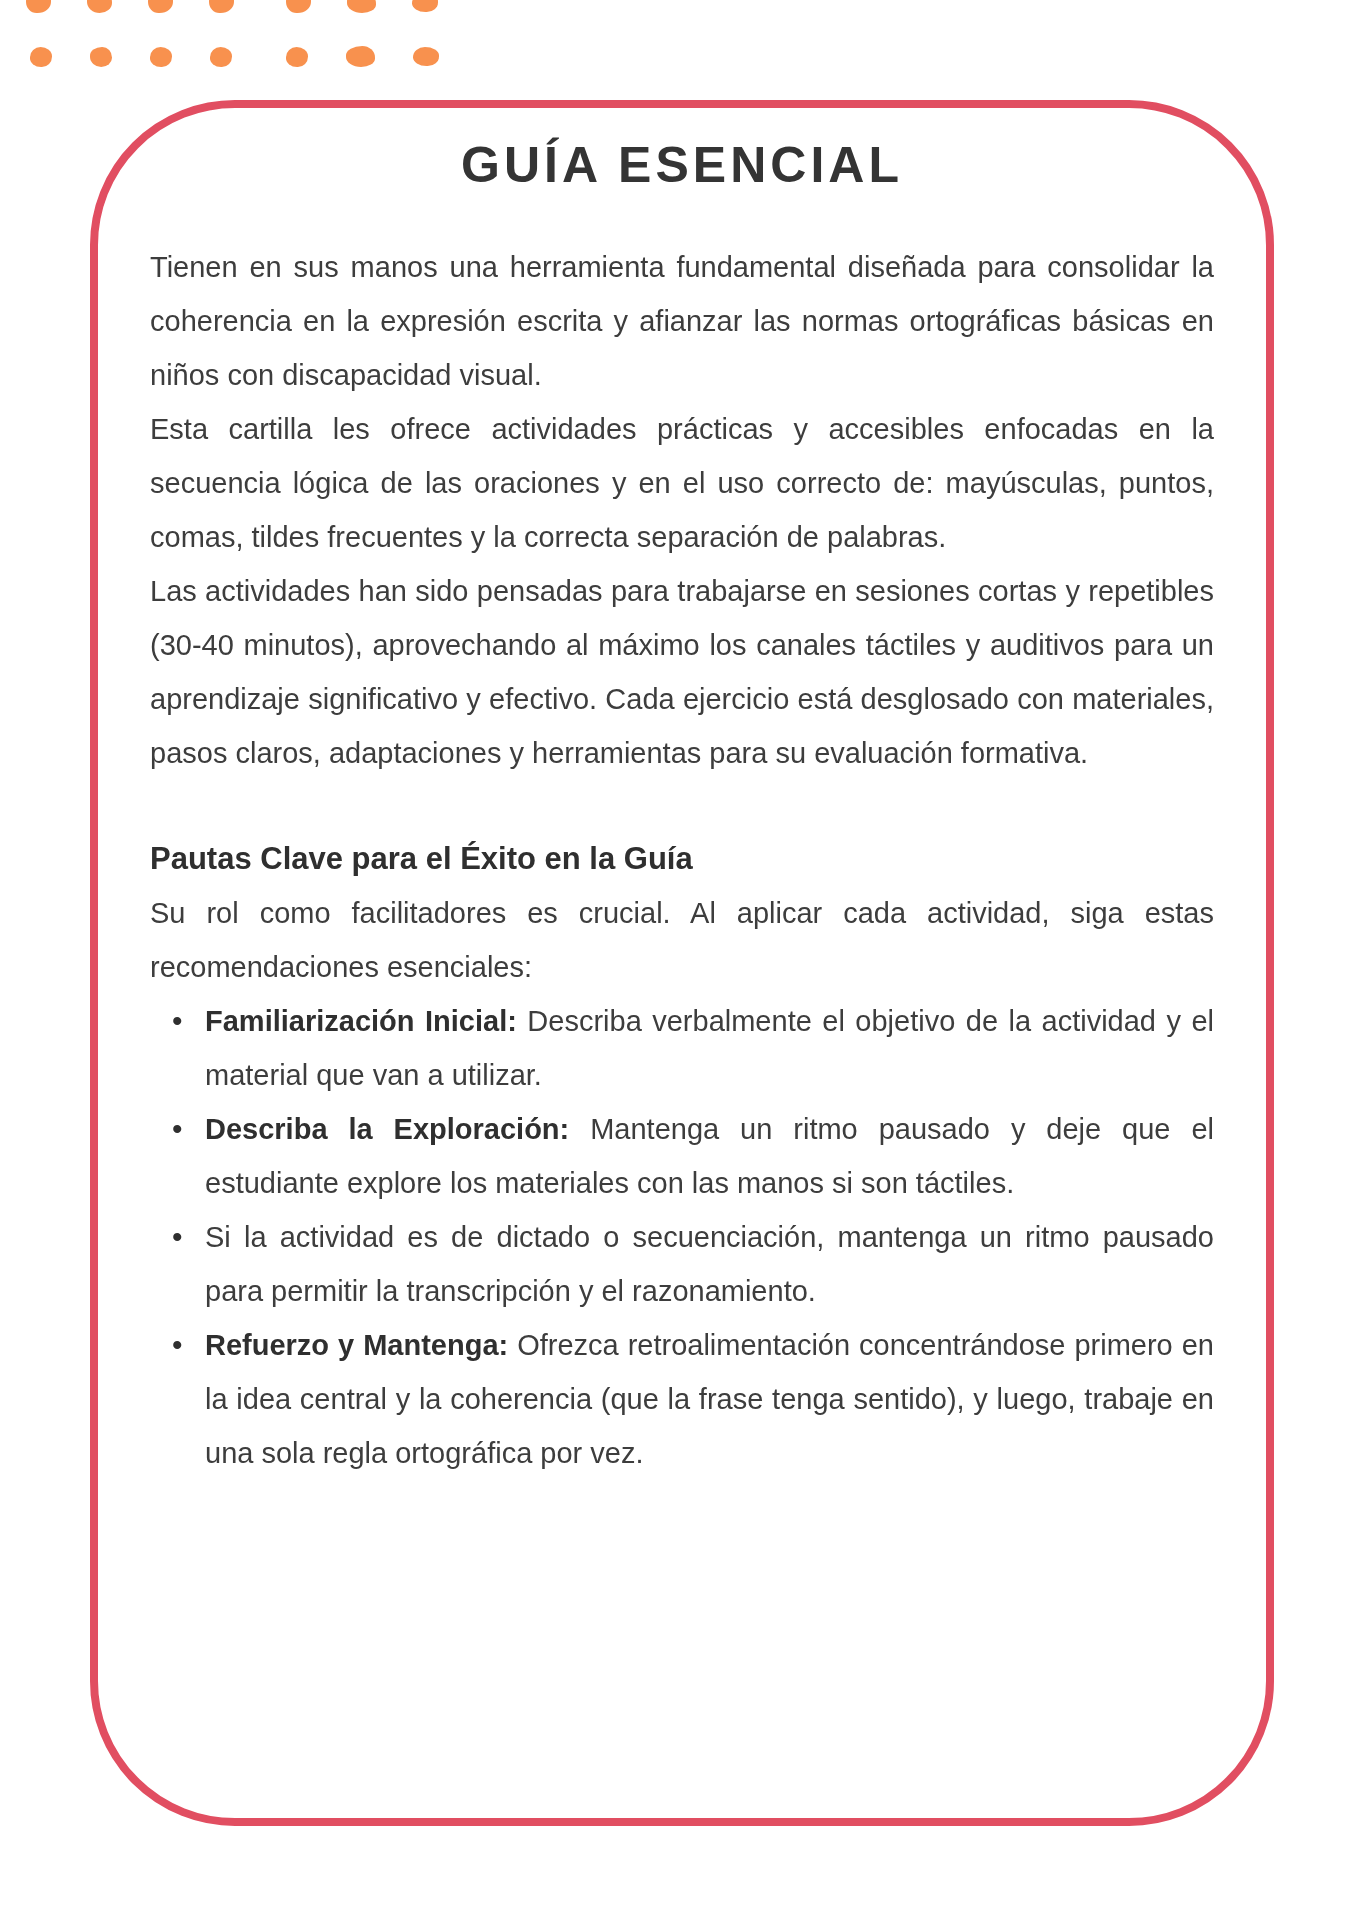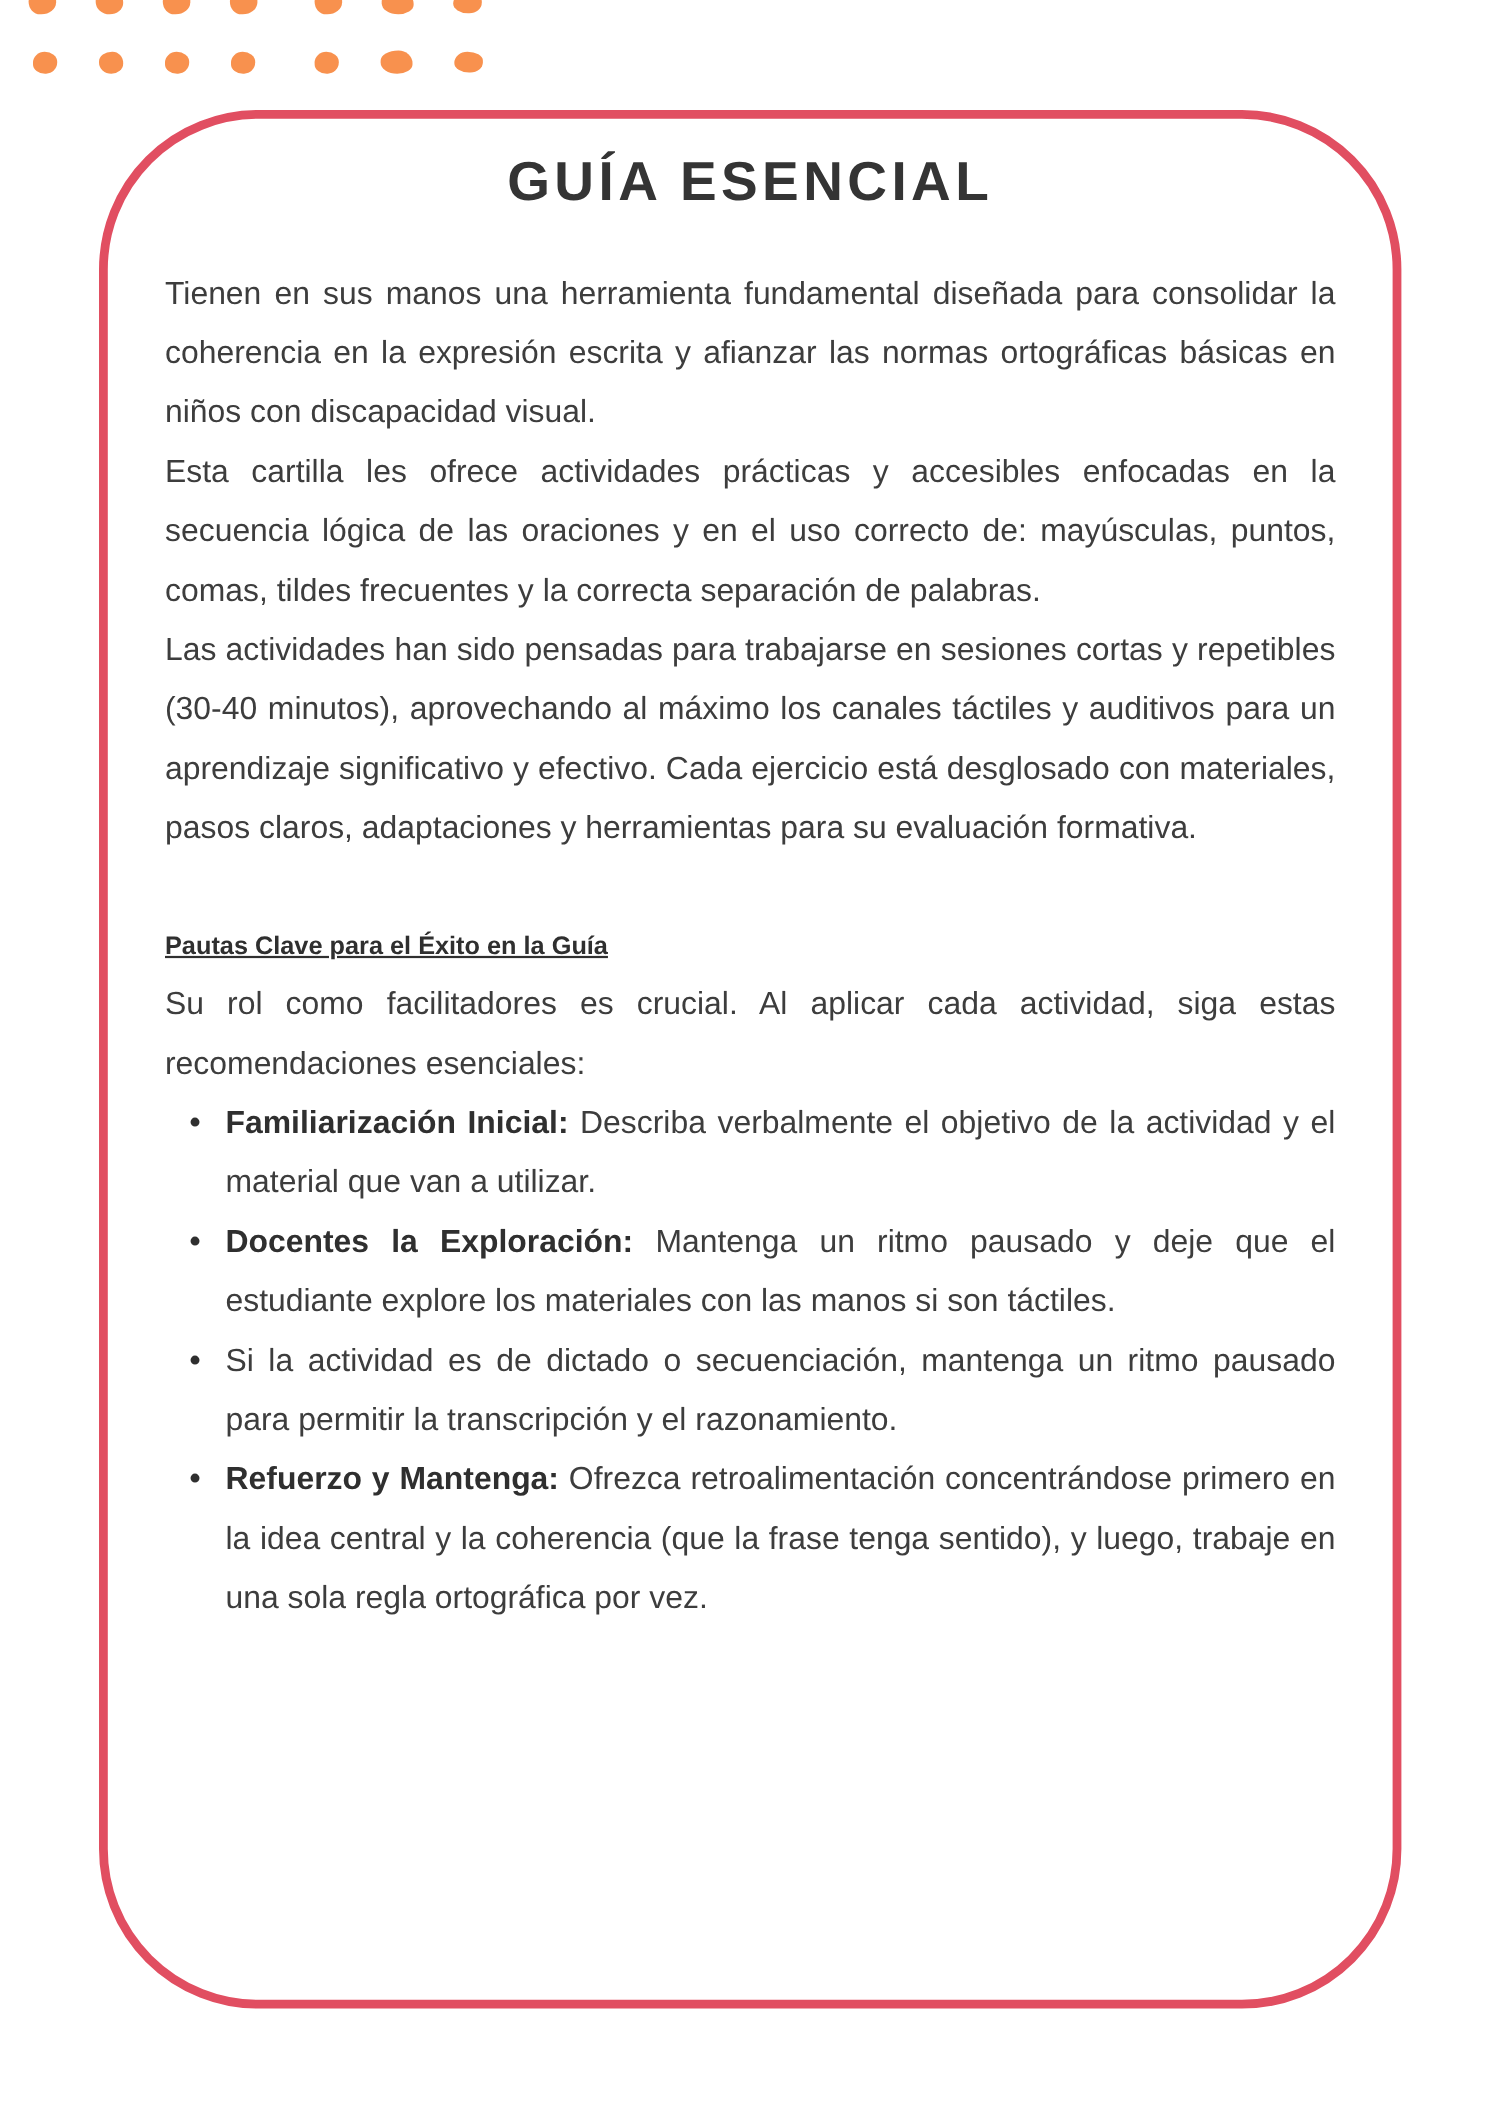--- a/index.html
+++ b/index.html
@@ -52,25 +52,24 @@
     font-size: 29px;
     line-height: 54px;
     color: #3d3d3d;
   }
   .content p.para {
     text-align: justify;
     text-justify: inter-word;
   }
   .content h2 {
     margin-top: 52px;
-    font-size: 23px;
+    font-size: 31px;
     line-height: 54px;
     font-weight: 800;
     color: #2f2f2f;
-    text-decoration: underline;
   }
   .content p.lead { text-align: justify; }
 
   ul.guidelines { list-style: none; margin-top: 0; }
   ul.guidelines li {
     position: relative;
     padding-left: 55px;
     text-align: justify;
     text-justify: inter-word;
   }
@@ -111,18 +110,18 @@
   <div class="content">
     <p class="para">Tienen en sus manos una herramienta fundamental diseñada para consolidar la coherencia en la expresión escrita y afianzar las normas ortográficas básicas en niños con discapacidad visual.</p>
     <p class="para">Esta cartilla les ofrece actividades prácticas y accesibles enfocadas en la secuencia lógica de las oraciones y en el uso correcto de: mayúsculas, puntos, comas, tildes frecuentes y la correcta separación de palabras.</p>
     <p class="para">Las actividades han sido pensadas para trabajarse en sesiones cortas y repetibles (30-40 minutos), aprovechando al máximo los canales táctiles y auditivos para un aprendizaje significativo y efectivo. Cada ejercicio está desglosado con materiales, pasos claros, adaptaciones y herramientas para su evaluación formativa.</p>
 
     <h2>Pautas Clave para el Éxito en la Guía</h2>
     <p class="lead">Su rol como facilitadores es crucial. Al aplicar cada actividad, siga estas recomendaciones esenciales:</p>
 
     <ul class="guidelines">
       <li><b>Familiarización Inicial: </b><span>Describa verbalmente el objetivo de la actividad y el material que van a utilizar.</span></li>
-      <li><b>Docentes la Exploración: </b><span>Mantenga un ritmo pausado y deje que el estudiante explore los materiales con las manos si son táctiles.</span></li>
+      <li><b>Describa la Exploración: </b><span>Mantenga un ritmo pausado y deje que el estudiante explore los materiales con las manos si son táctiles.</span></li>
       <li><b></b><span>Si la actividad es de dictado o secuenciación, mantenga un ritmo pausado para permitir la transcripción y el razonamiento.</span></li>
       <li><b>Refuerzo y Mantenga: </b><span>Ofrezca retroalimentación concentrándose primero en la idea central y la coherencia (que la frase tenga sentido), y luego, trabaje en una sola regla ortográfica por vez.</span></li>
     </ul>
   </div>
 </div>
 
 </body></html>

